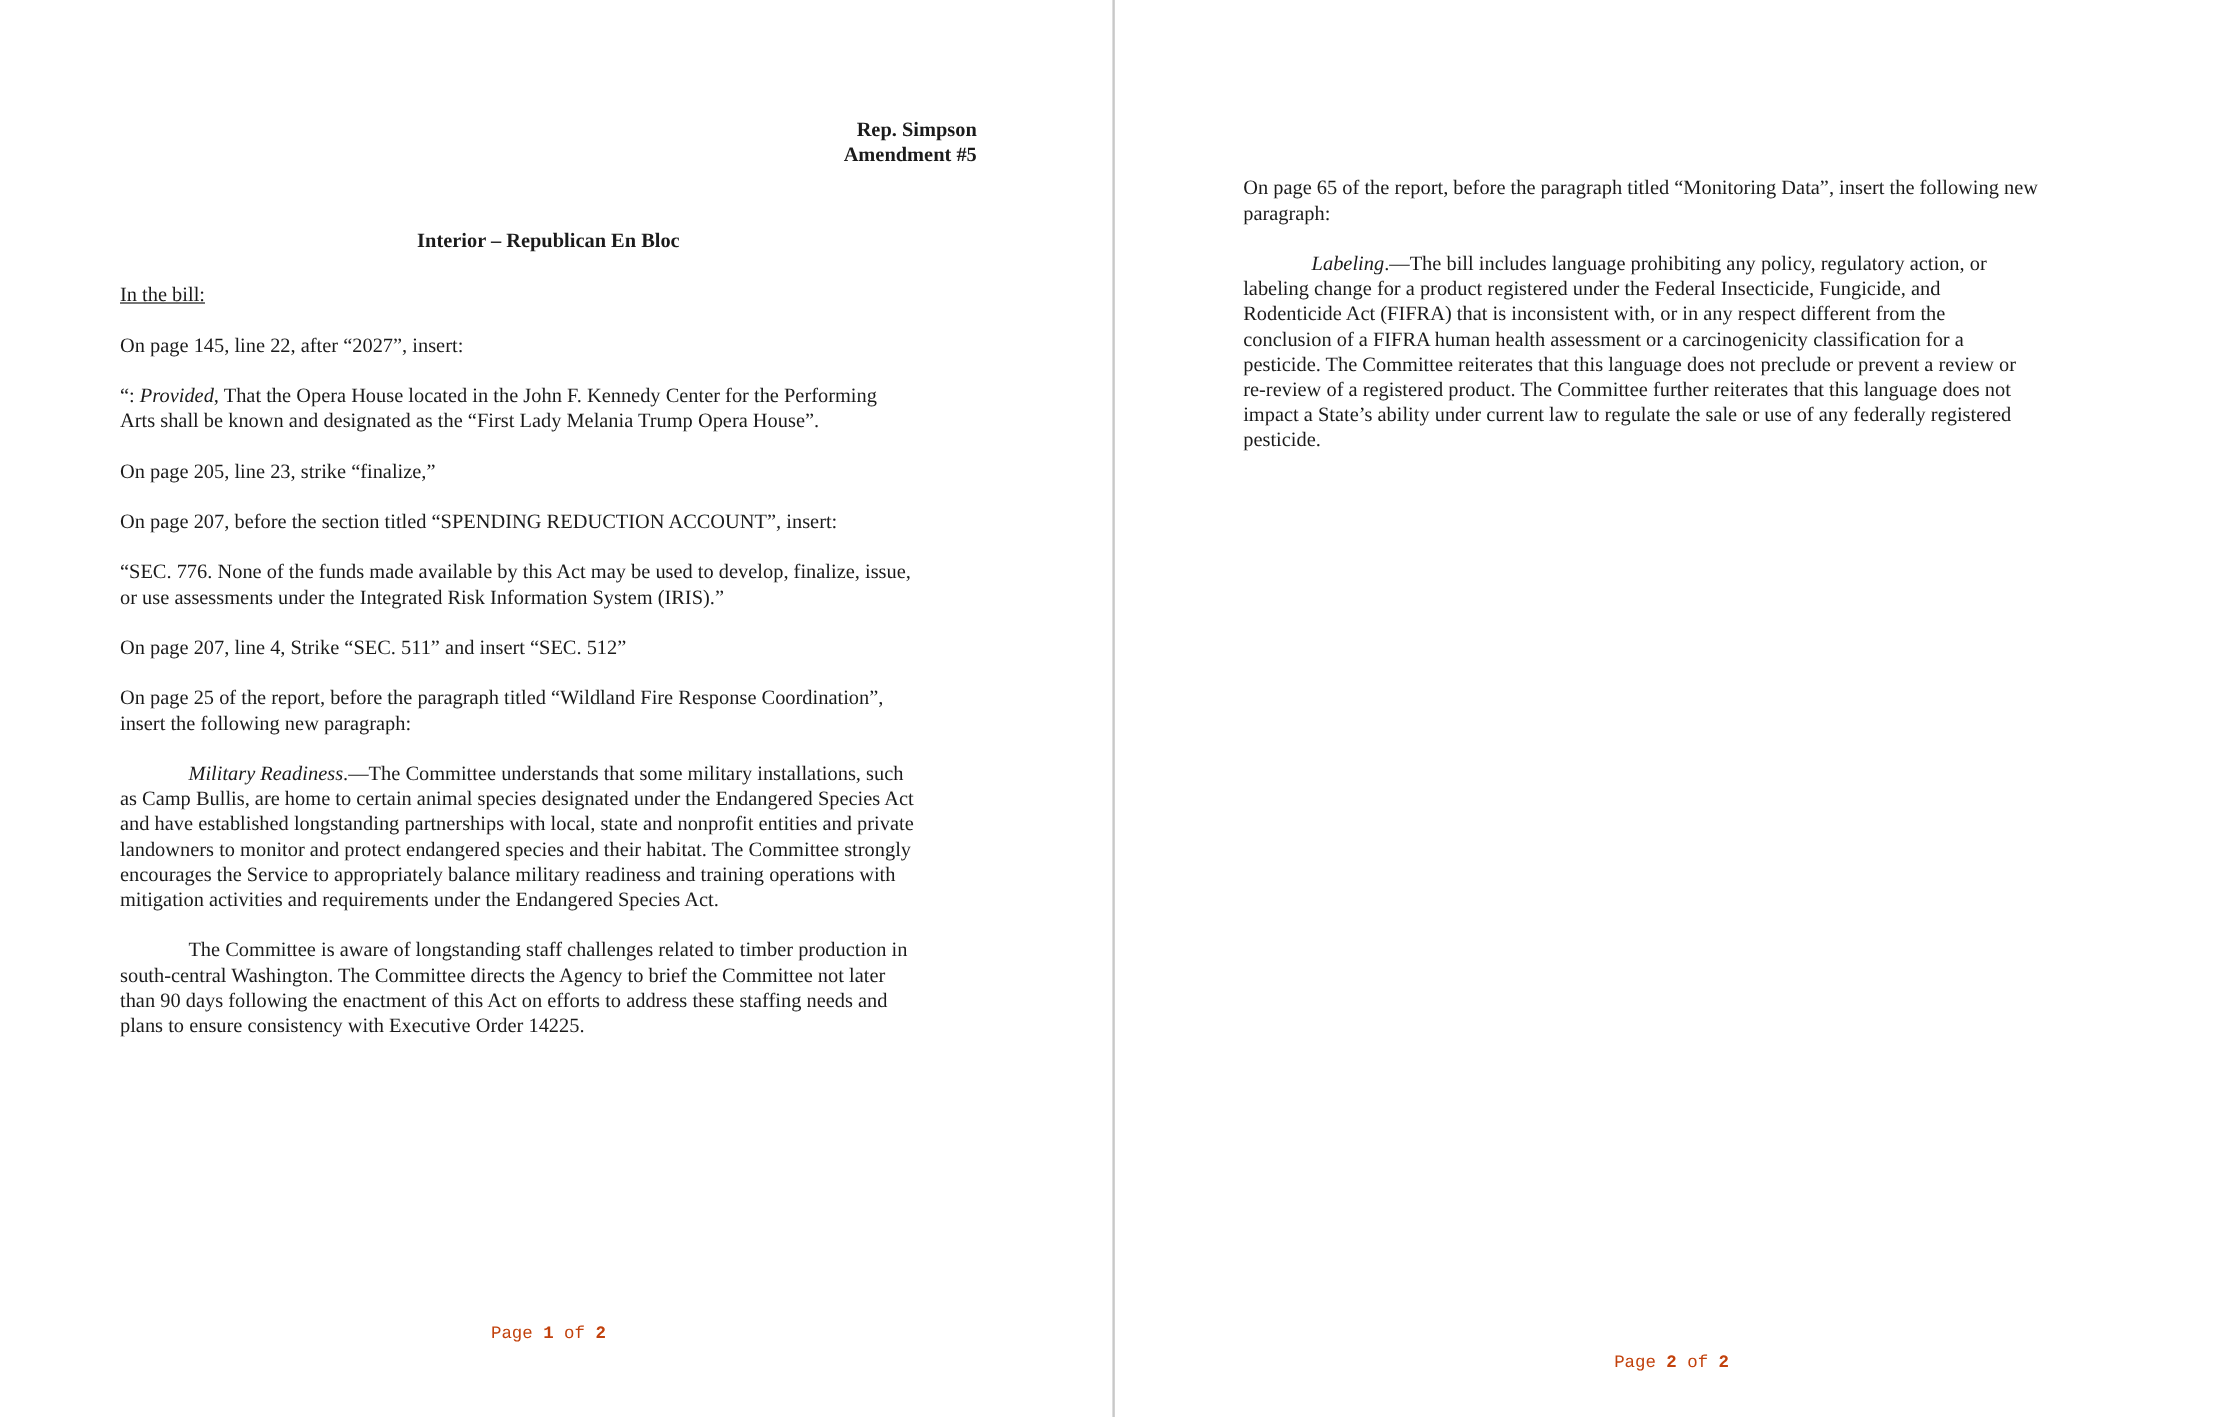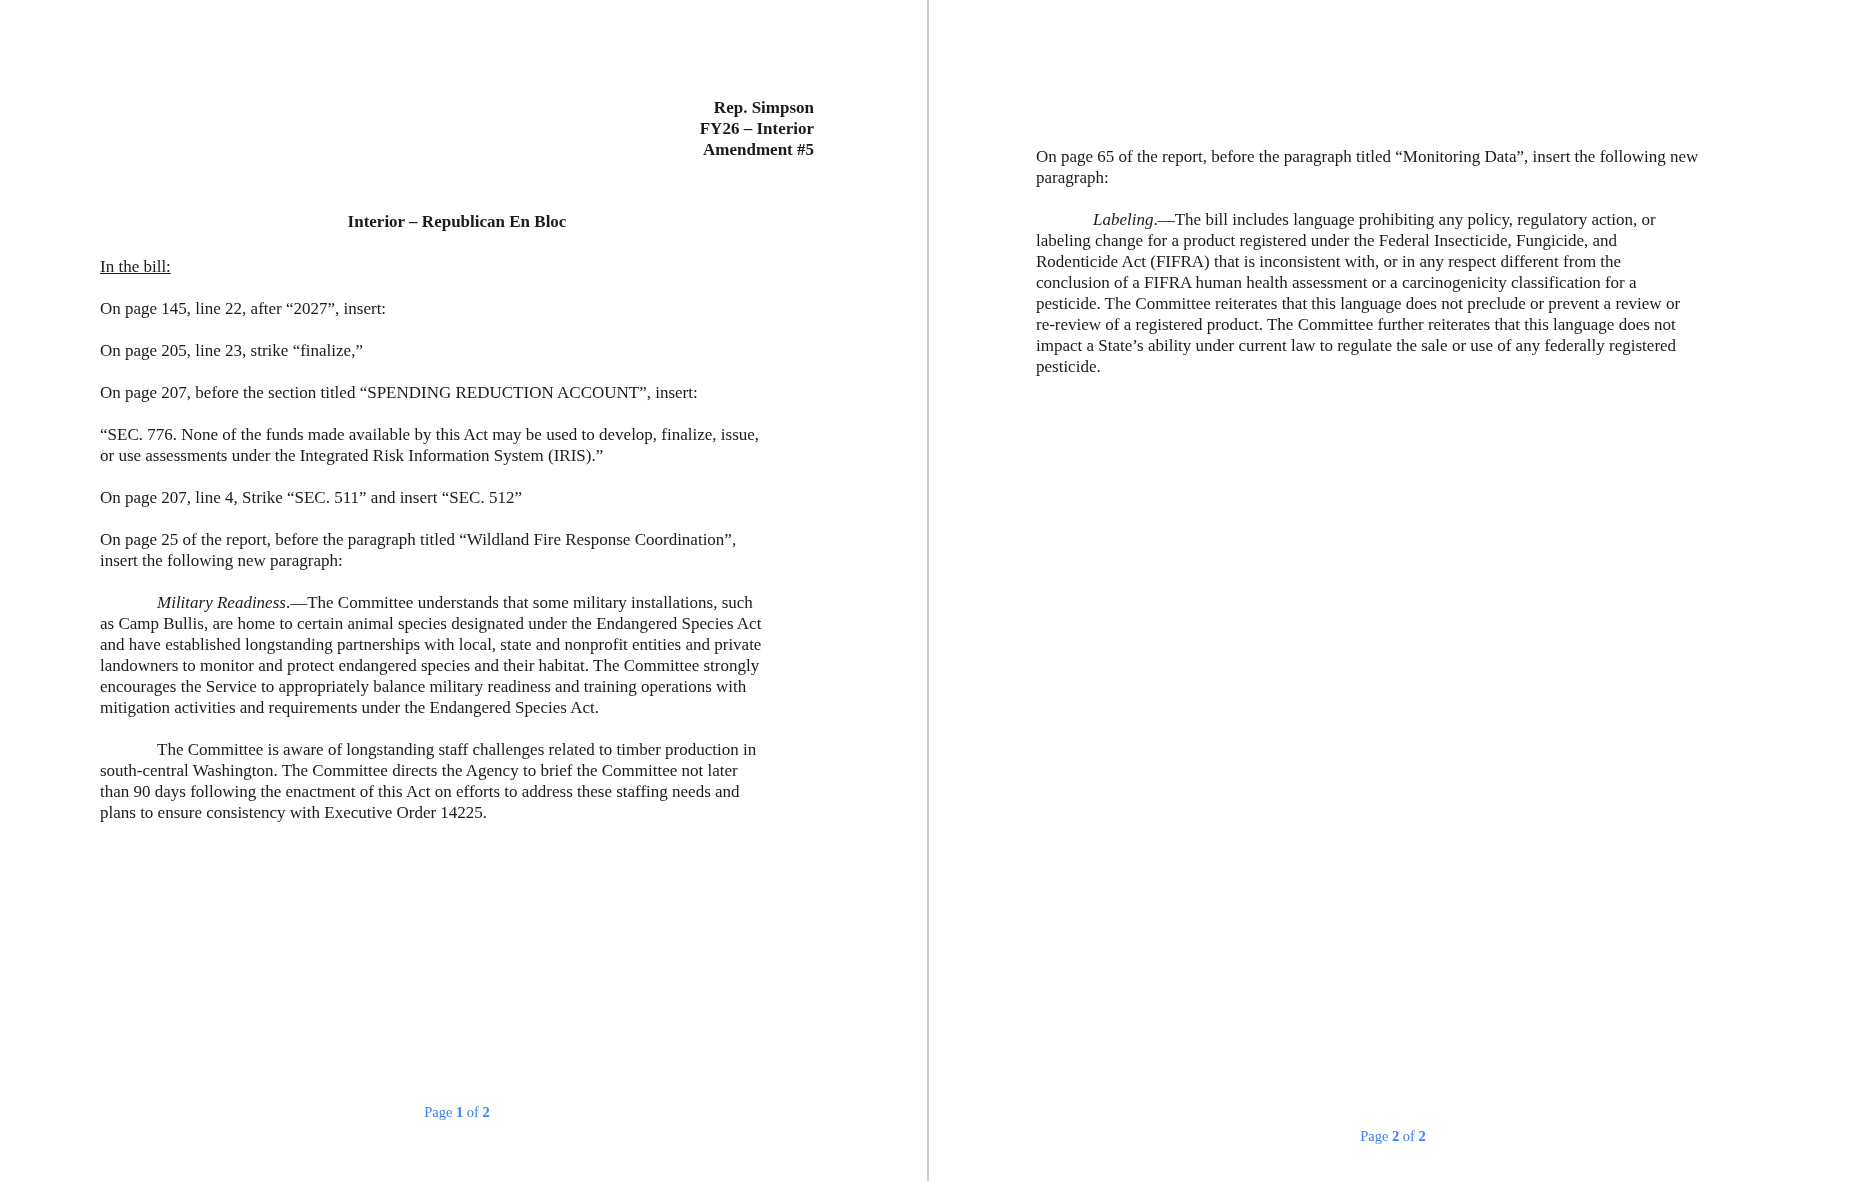--- a/index.html
+++ b/index.html
@@ -18,43 +18,44 @@
   .header-block{text-align:right;font-weight:bold;}
   .header-block div{line-height:21px;}
   .doc-title{margin-top:51px !important;font-weight:bold;font-size:17px;line-height:22px;text-align:center;}
   .sec-heading{margin-top:23px !important;text-decoration:underline;}
   .sec-heading.big-gap{margin-top:42px !important;}
   .para{margin-top:21px !important;white-space:pre-wrap;}
   .para.first{margin-top:0 !important;}
   .indent{text-indent:57px;}
   .footer{
     position:absolute;top:1104px;text-align:center;
-    font-family:Liberation Serif, serif;font-size:14.5px;color:#3b82f6;
+    font-family:Liberation Mono, monospace;font-size:14.5px;color:#c2410c;
   }
   #page1 .footer{left:100px;width:714px;}
   #page2 .footer{left:106px;width:714px;}
   i{font-style:italic;}
 </style>
 </head>
 <body>
 
 <div class="page" id="page1">
   <div class="content">
     <div class="header-block">
       <div>Rep. Simpson</div>
-      <div>FY26 – Interior</div>
       <div>Amendment #5</div>
     </div>
 
     <p class="doc-title">Interior – Republican En Bloc</p>
 
     <p class="sec-heading">In the bill:</p>
 
     <p class="para">On page 145, line 22, after “2027”, insert:</p>
 
+    <p class="para"><span>“: </span><i>Provided</i><span>, That the Opera House located in the John F. Kennedy Center for the Performing
+Arts shall be known and designated as the “First Lady Melania Trump Opera House”.</span></p>
 
     <p class="para">On page 205, line 23, strike “finalize,”</p>
 
     <p class="para">On page 207, before the section titled “SPENDING REDUCTION ACCOUNT”, insert:</p>
 
     <p class="para">“SEC. 776. None of the funds made available by this Act may be used to develop, finalize, issue,
 or use assessments under the Integrated Risk Information System (IRIS).”</p>
 
     <p class="para">On page 207, line 4, Strike “SEC. 511” and insert “SEC. 512”</p>
 

